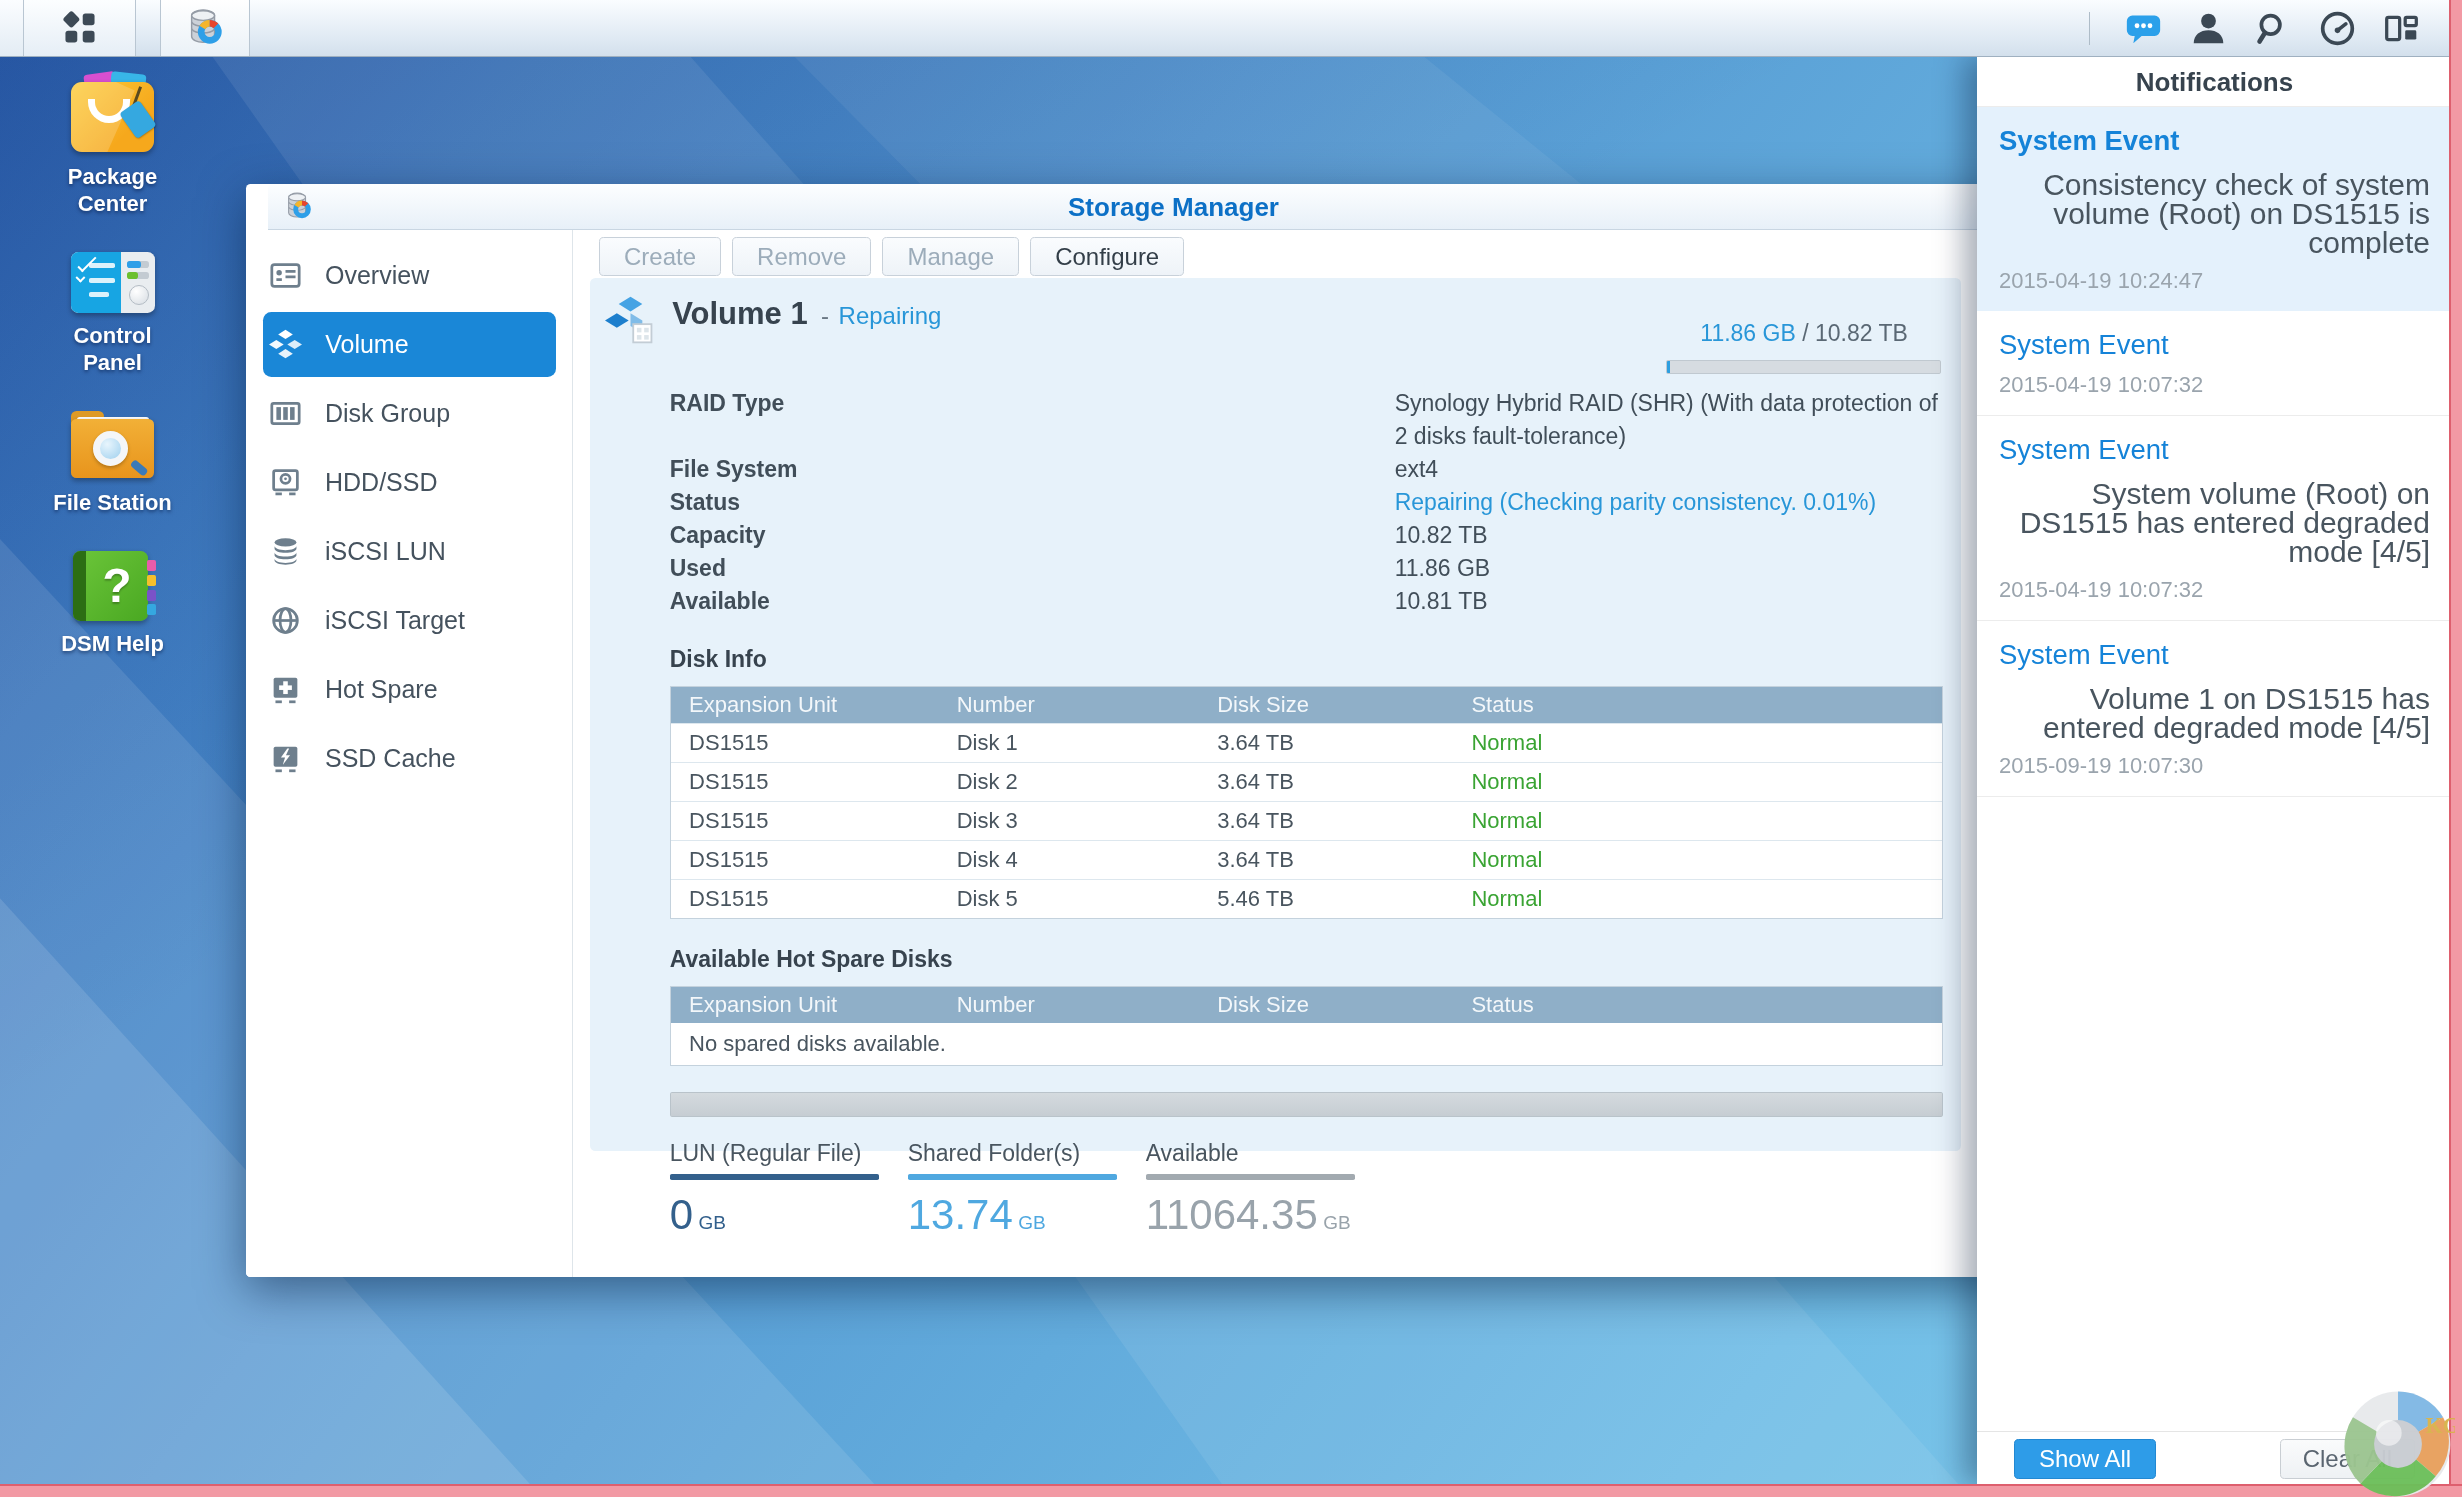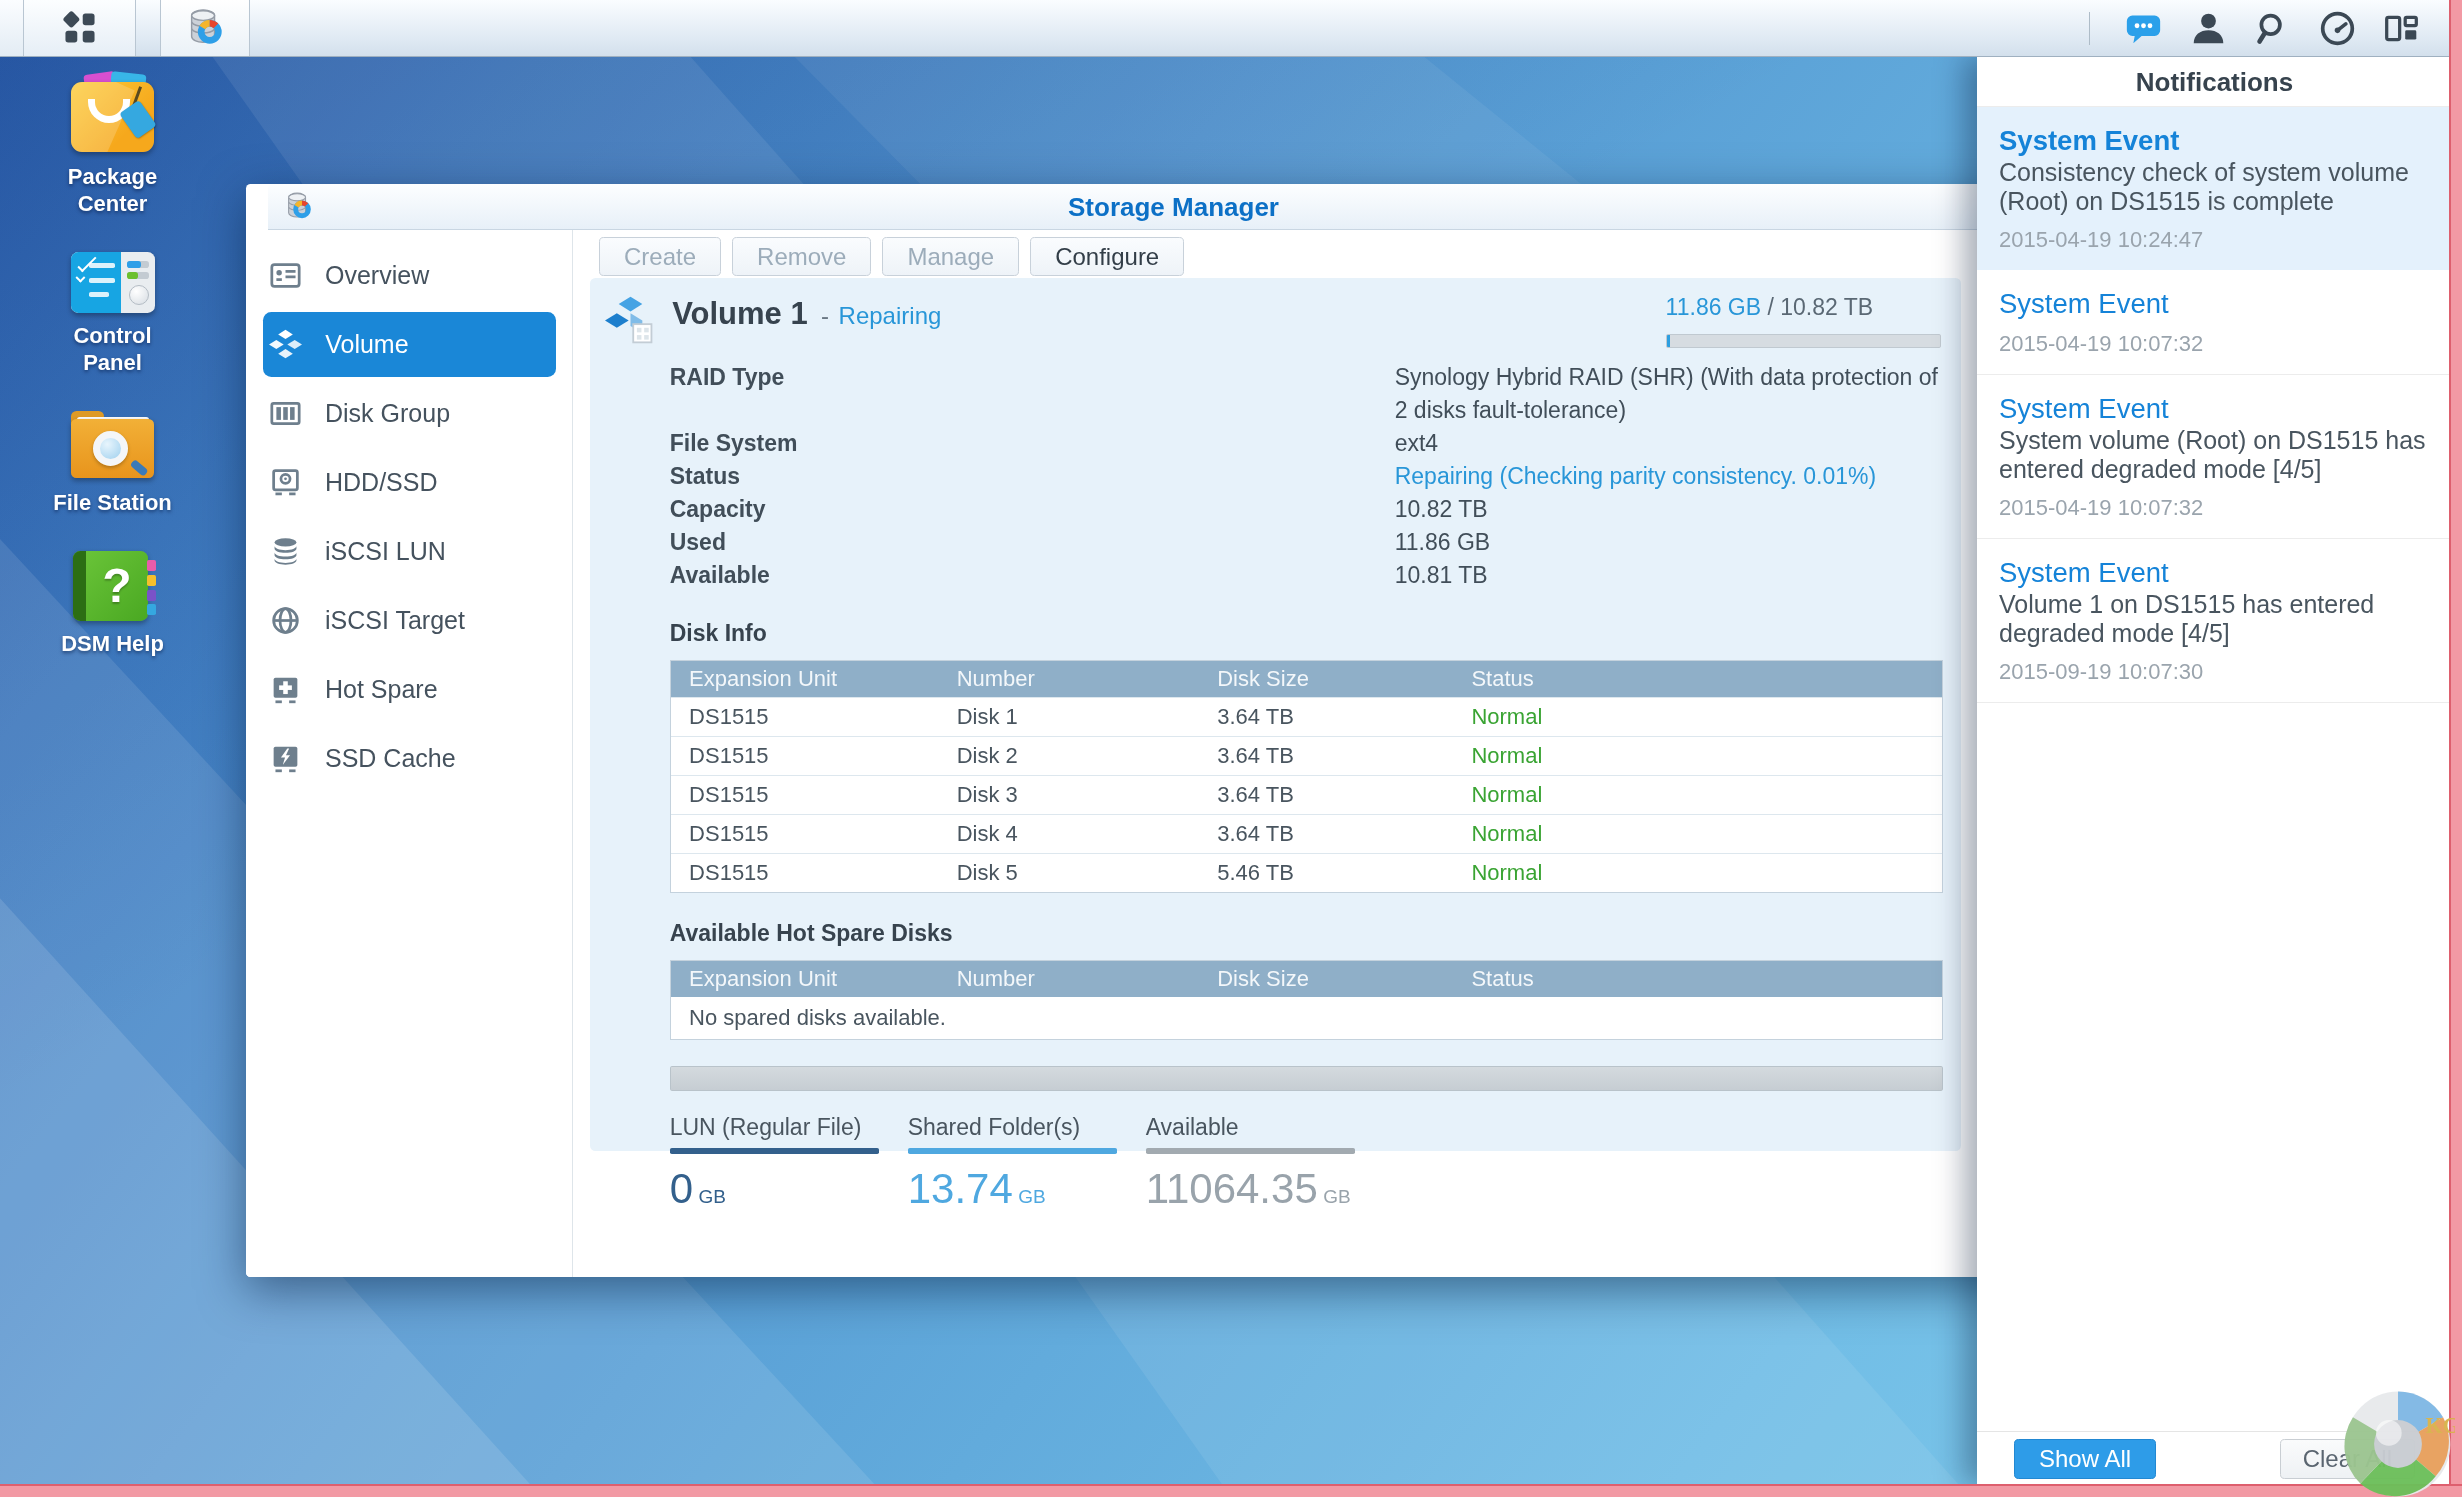--- a/index.html
+++ b/index.html
@@ -108,21 +108,21 @@
     background:linear-gradient(#fafcfe,#eef3f8); color:#333e48; display:flex; align-items:center; cursor:pointer; }
   .tool-btn.disabled { color:#9cacba; cursor:default; }
 
   .content { position:absolute; left:17px; top:48px; width:1371px; height:873px;
     background:#e7f2fa; border-radius:5.5px; padding:14.7px 18.4px 0 14.7px; }
   .vol-head { display:flex; align-items:flex-start; }
   .vol-titles { margin-left:16.5px; padding-top:3.7px; flex:1; }
   .vol-name { font-size:31px; font-weight:bold; color:#37434e; display:inline; }
   .vol-dash { font-size:24px; color:#6a7884; margin-left:9.2px; }
   .vol-state { font-size:24px; color:#2896d8; margin-left:5.5px; }
-  .usage { width:277px; text-align:left; padding-top:1.8px; }
+  .usage { width:277px; text-align:center; padding-top:1.8px;margin-top:26px; }
   .usage-text { font-size:23px; white-space:nowrap; }
   .usage-used { color:#2896d8; }
   .usage-rest { color:#5a6874; }
   .usage-bar { margin-top:13px; width:275px; height:13.8px; background:#d6dce1; border:0.9px solid #c0c9d0; border-radius:1.8px; position:relative; overflow:hidden; }
   .usage-fill { position:absolute; left:0; top:0; bottom:0; width:3.7px; background:#2d9fe0; }
 
   .sections { margin-left:65px; margin-right:0; }
   .details { margin-top:13px; }
   .drow { display:flex; font-size:23px; line-height:33px; color:#414e59; }
   .drow .dlabel { width:725px; font-weight:bold; color:#414e59; flex:none; }
@@ -152,21 +152,21 @@
 
   
   .notif { position:absolute; left:1977px; top:57px; width:475px; height:1428px; background:#fff; z-index:20;
     box-shadow:-13px 0 27.5px rgba(0,20,50,.35); }
   .notif-header { height:50px; line-height:50px; text-align:center; font-size:26px; font-weight:bold; color:#37434e;
     border-bottom:0.9px solid #ececec; }
   .n-item { padding:18.4px 22px 16.5px 22px; border-bottom:0.9px solid #ececec; cursor:pointer; }
   .n-item.hl { background:#e4f1fc; border-bottom:none; }
   .n-title { font-size:27.5px; color:#1583d8; }
   .n-item.hl .n-title { font-weight:bold; }
-  .n-body { margin-top:1px; font-size:25px; line-height:29px; color:#49555f; }
+  .n-body { margin-top:13px; font-size:30px; line-height:29px; color:#49555f;text-align:right; }
   .n-time { margin-top:11px; font-size:22px; color:#9aa4ad; }
   .notif-footer { position:absolute; left:0; bottom:0; width:100%; height:54px; border-top:0.9px solid #e5e5e5;
     display:flex; align-items:center; justify-content:space-between; padding:0 37px; }
   .btn-showall { height:40px; padding:0 24px; background:#2e9ce8; border:0.9px solid #2288d2; border-radius:4.6px;
     color:#fff; font-size:24px; display:flex; align-items:center; cursor:pointer; }
   .btn-clearall { height:40px; padding:0 22px; background:linear-gradient(#fafbfc,#eef1f4); border:0.9px solid #c9ced3;
     border-radius:4.6px; color:#5a6570; font-size:24px; display:flex; align-items:center; cursor:pointer; }
 
   
   .frame-right { position:absolute; right:0; top:0; width:13px; height:1497px; background:#f299a4; border-left:2.8px solid #de5f6e; z-index:40; }

